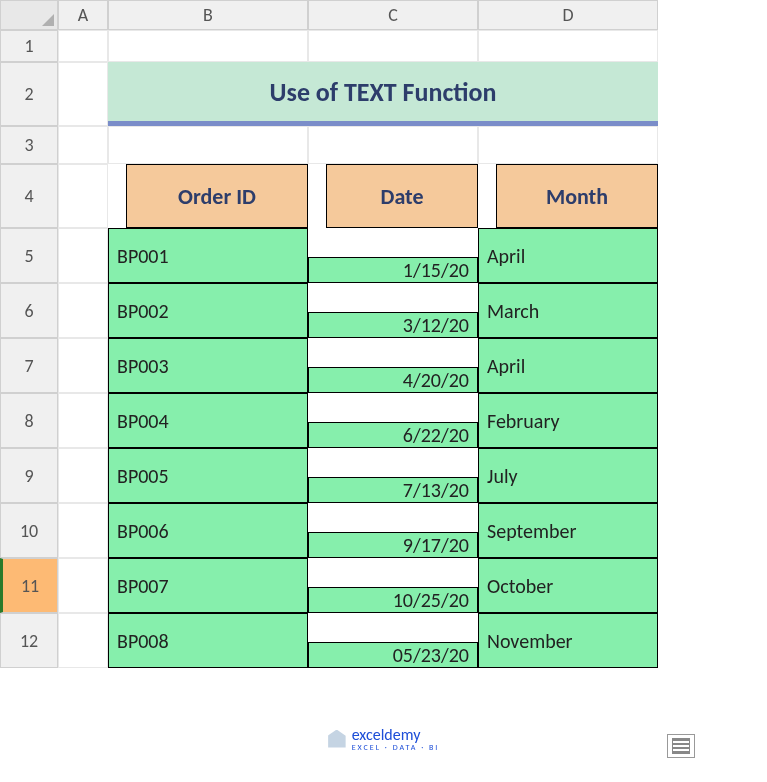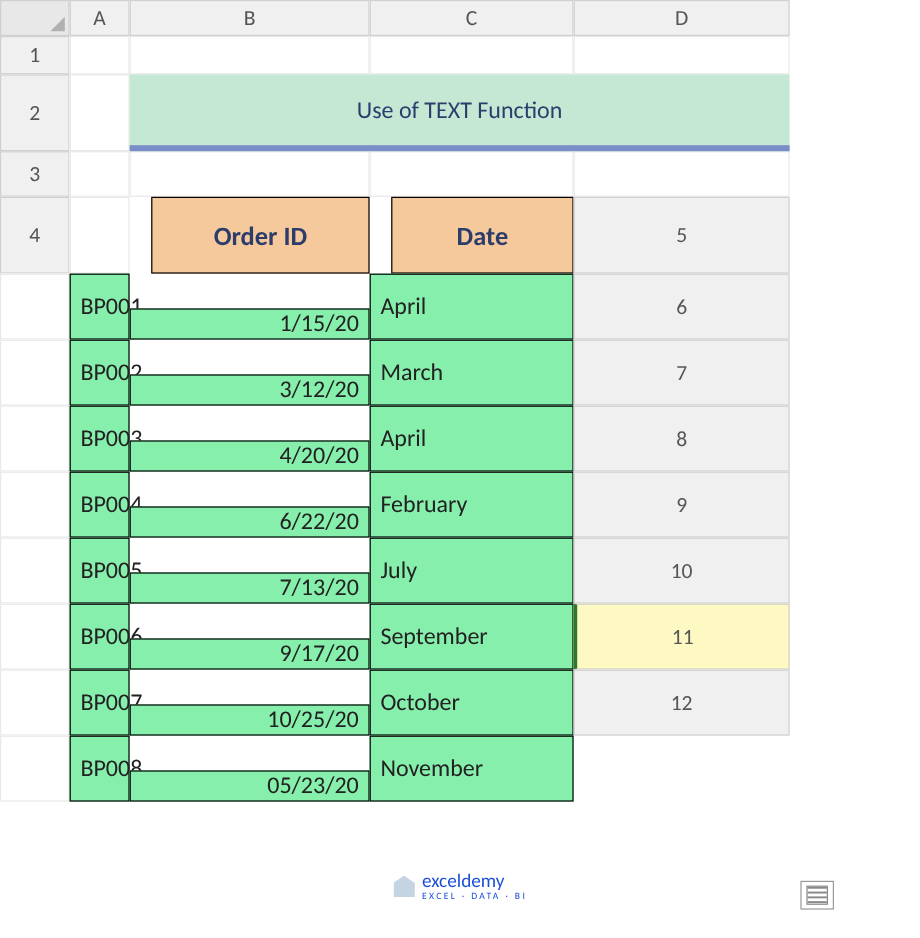--- a/index.html
+++ b/index.html
@@ -32,35 +32,35 @@
     .corner::after {
       content: '';
       position: absolute;
       right: 3px;
       bottom: 3px;
       width: 0; height: 0;
       border-left: 12px solid transparent;
       border-bottom: 12px solid #b0b0b0;
     }
     .row-header.selected {
-      background: #fef9c3;
+      background: #fdba74;
       border-left: 3px solid #2a7a2a;
     }
     .cell {
       border: 1px solid #e8e8e8;
       background: #fff;
     }
     .title-merge {
       grid-column: 3 / 6;
       background: #c5e8d5;
       display: flex;
       align-items: center;
       justify-content: center;
-      font-size: 20px;
-      font-weight: normal;
+      font-size: 26px;
+      font-weight: bold;
       color: #2d3d6b;
       border-bottom: 5px solid #7a8dc9;
       position: relative;
     }
     .thead {
       background: #f5c99b;
       display: flex;
       align-items: center;
       justify-content: center;
       font-size: 22px;
@@ -145,20 +145,21 @@
   <div class="row-header">3</div>
   <div class="cell"></div>
   <div class="cell"></div>
   <div class="cell"></div>
   <div class="cell"></div>
 
   <div class="row-header">4</div>
   <div class="cell"></div>
   <div class="thead">Order ID</div>
   <div class="thead">Date</div>
+  <div class="thead">Month</div>
 
   <div class="row-header">5</div>
   <div class="cell"></div>
   <div class="tcell left">BP001</div>
   <div class="tcell right">1/15/20</div>
   <div class="tcell left">April</div>
 
   <div class="row-header">6</div>
   <div class="cell"></div>
   <div class="tcell left">BP002</div>

